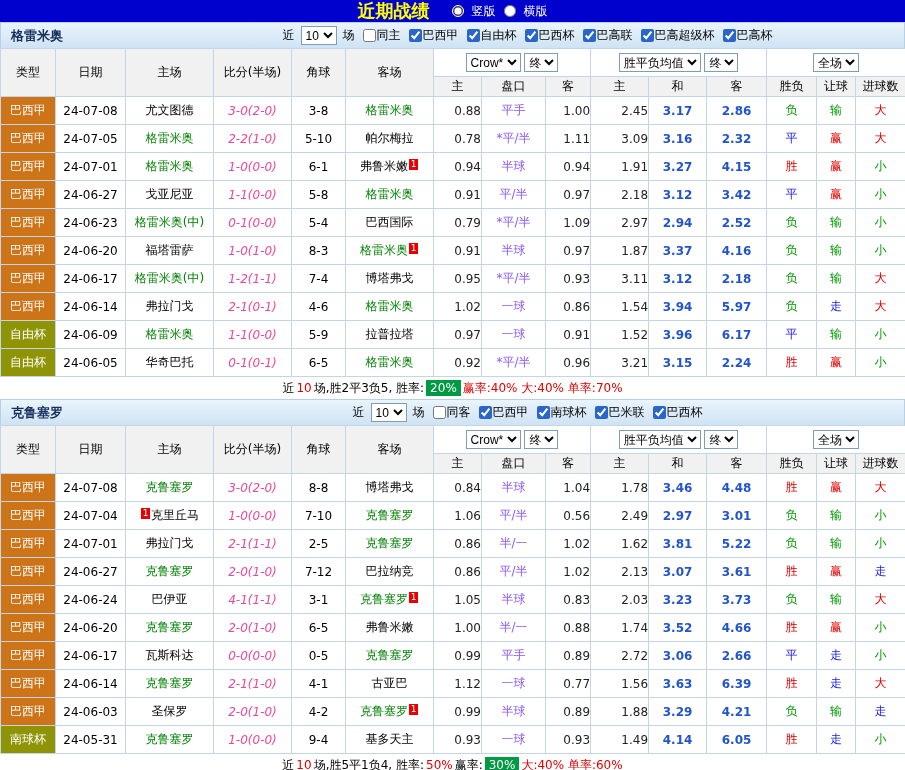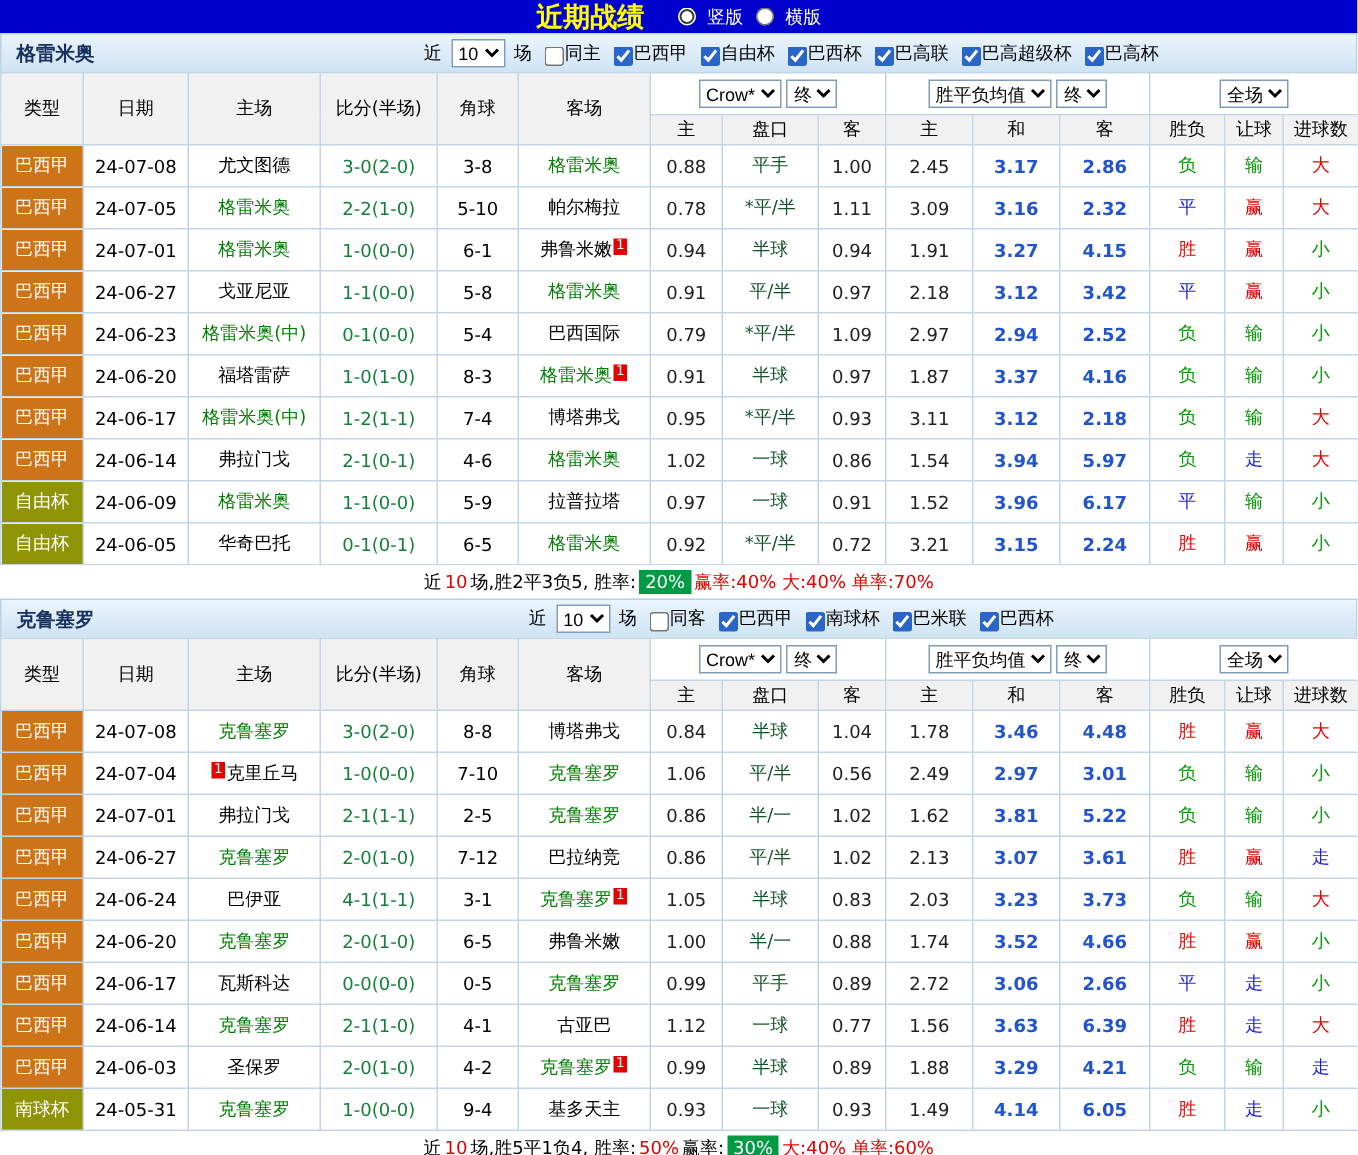--- a/index.html
+++ b/index.html
@@ -20,42 +20,42 @@
   .topbar input[type=radio] { width: 12px; height: 12px; accent-color: #ffffff; }
 
   
   .teambar {
     height: 26px; display: flex; align-items: center;
     background: linear-gradient(#EAF4FC, #CFE3F4);
     border: 1px solid #B7D0E6; border-bottom: none;
   }
   .teambar .tname { font-weight: bold; font-size: 13px; color: #17305E; padding: 0 10px; min-width: 150px; }
   .filters { flex: 1; display: flex; align-items: center; justify-content: center; gap: 3px; }
-  .filters label { display: inline-flex; align-items: flex-end; gap: 1px; margin-left: 5px; cursor: pointer; }
+  .filters label { display: inline-flex; align-items: center; gap: 1px; margin-left: 5px; cursor: pointer; }
   .filters input[type=checkbox] { width: 13px; height: 13px; accent-color: #2A66C8; }
   select { font-size: 12px; height: 19px; border: 1px solid #7F9DB9; background: #fff; }
   .count-select { margin: 0 3px; }
 
   
   table { width: 905px; border-collapse: collapse; table-layout: fixed; }
   th, td {
     border: 1px solid #C3D5E6; text-align: center; vertical-align: middle;
     overflow: hidden; white-space: nowrap; font-weight: normal; font-size: 12px;
   }
   thead th.lbl { background: #F1F1F1; font-weight: normal; }
   thead tr.h1 th { height: 28px; background: #FFFFFF; }
   thead tr.h1 th.lbl { background: #F1F1F1; }
   thead tr.h2 th { height: 20px; background: #F1F1F1; }
   tbody td { height: 28px; background: #fff; }
 
   td.c-sa  { background: #CE7418; color: #fff; }
   td.c-cup { background: #8F9406; color: #fff; }
-  .score  { color: #15803d; }
-  .pan    { color: #14532d; }
-  .odds   { color: #222; }
+  .score  { color: #ec4899; font-style: italic; }
+  .pan    { color: #8b5cf6; }
+  .odds   { color: #222; text-align: right; }
   .blue   { color: #2255CC; font-weight: bold; }
   .tgreen { color: #008000; }
   .res-r  { color: #E60000; }
   .res-b  { color: #1A1AE6; }
   .res-g  { color: #009900; }
   .badge {
     display: inline-block; background: #E60000; color: #fff;
     font-size: 9px; line-height: 11px; min-width: 9px; padding: 0 1px;
     vertical-align: text-top; margin: 0 1px;
   }
@@ -327,21 +327,21 @@
         </tr>
         <tr>
           <td class="c-cup">自由杯</td>
           <td>24-06-05</td>
           <td><span>华奇巴托</span></td>
           <td class="score">0-1(0-1)</td>
           <td>6-5</td>
           <td><span class="tgreen">格雷米奥</span></td>
           <td class="odds">0.92</td>
           <td class="pan">*平/半</td>
-          <td class="odds">0.72</td>
+          <td class="odds">0.96</td>
           <td class="odds">3.21</td>
           <td class="blue">3.15</td>
           <td class="blue">2.24</td>
           <td class="res-r">胜</td>
           <td class="res-r">赢</td>
           <td class="res-g">小</td>
         </tr>
       </tbody>
   </table>
   <div class="summary">

